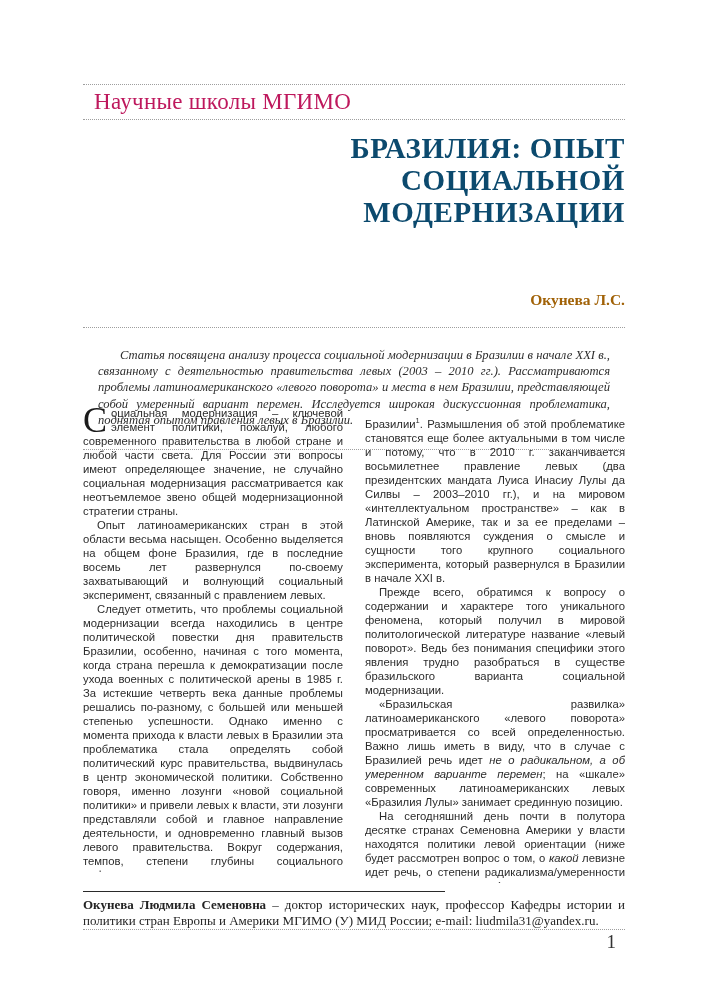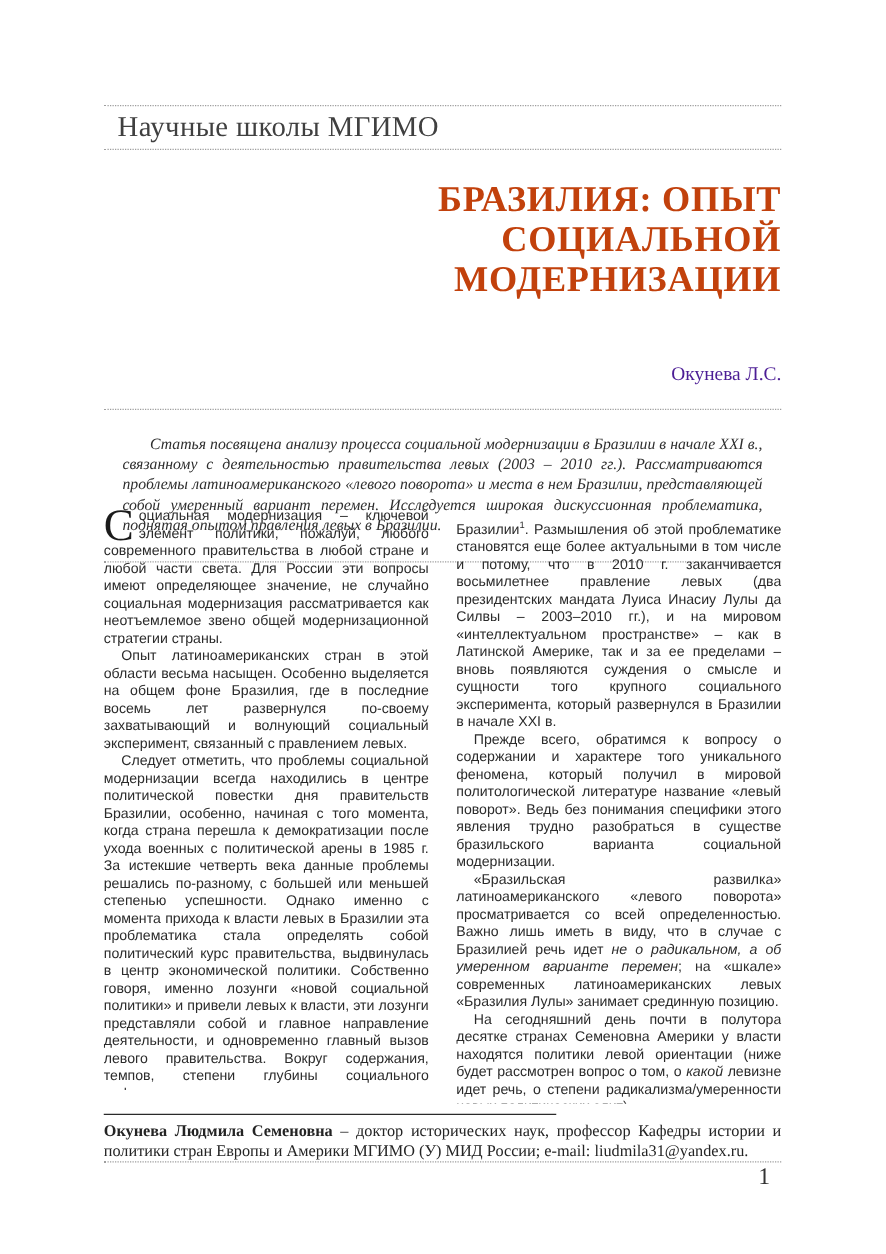--- a/index.html
+++ b/index.html
@@ -23,44 +23,44 @@
   #rule-header-bottom { top: 119px; }
   .section-header {
     position: absolute;
     left: 83px;
     top: 89px;
     width: 542px;
     padding-left: 11px;
     box-sizing: border-box;
     font-size: 23px;
     line-height: 26px;
-    color: #404040;
+    color: #be185d;
     letter-spacing: 0.3px;
   }
   .title-block {
     position: absolute;
     left: 83px;
-    top: 144px;
+    top: 132px;
     width: 542px;
     text-align: right;
     font-weight: bold;
     font-size: 29px;
     line-height: 32px;
     letter-spacing: 0.6px;
-    color: #c2410c;
+    color: #0c4a6e;
   }
   .author-line {
     position: absolute;
     left: 83px;
     top: 291px;
     width: 542px;
     text-align: right;
-    font-weight: normal;
+    font-weight: bold;
     font-size: 15.5px;
-    color: #4c1d95;
+    color: #a16207;
   }
   .abstract-block {
     position: absolute;
     left: 83px;
     top: 327px;
     width: 542px;
     box-sizing: border-box;
     border-top: 1px dotted #9e9e9e;
     border-bottom: 1px dotted #9e9e9e;
     padding: 5px 1px 7px 1px;

